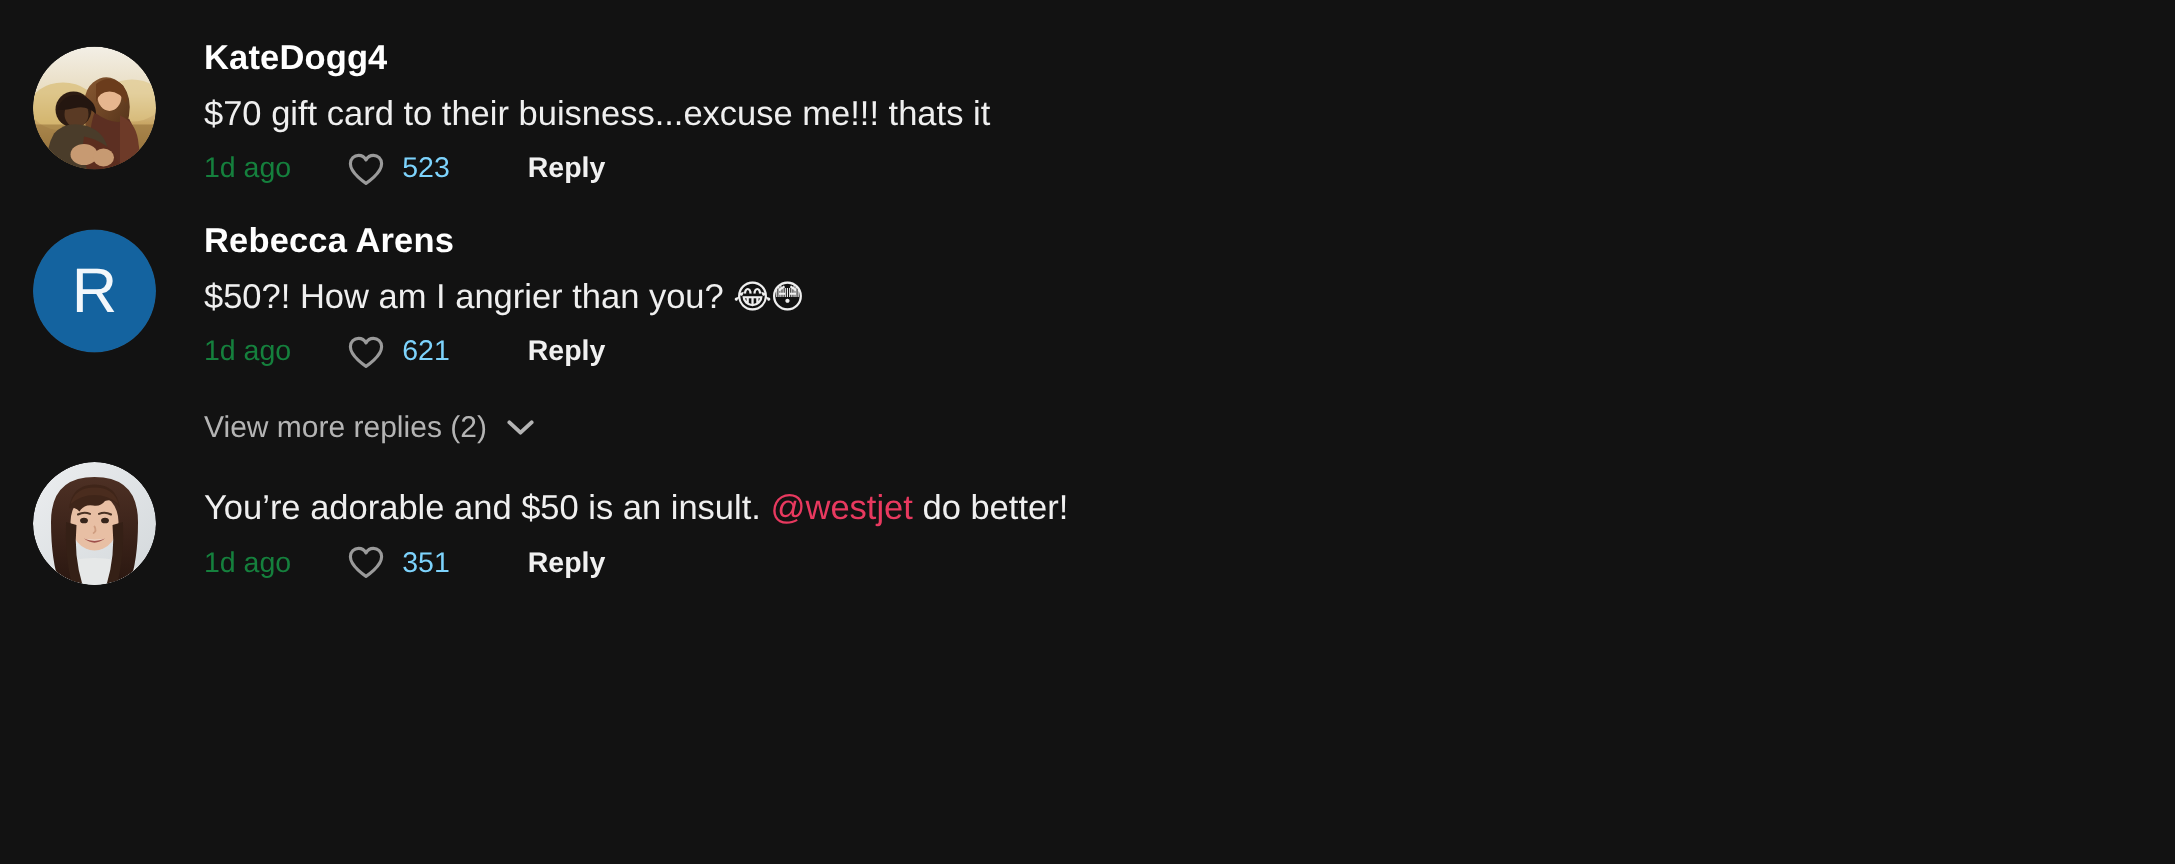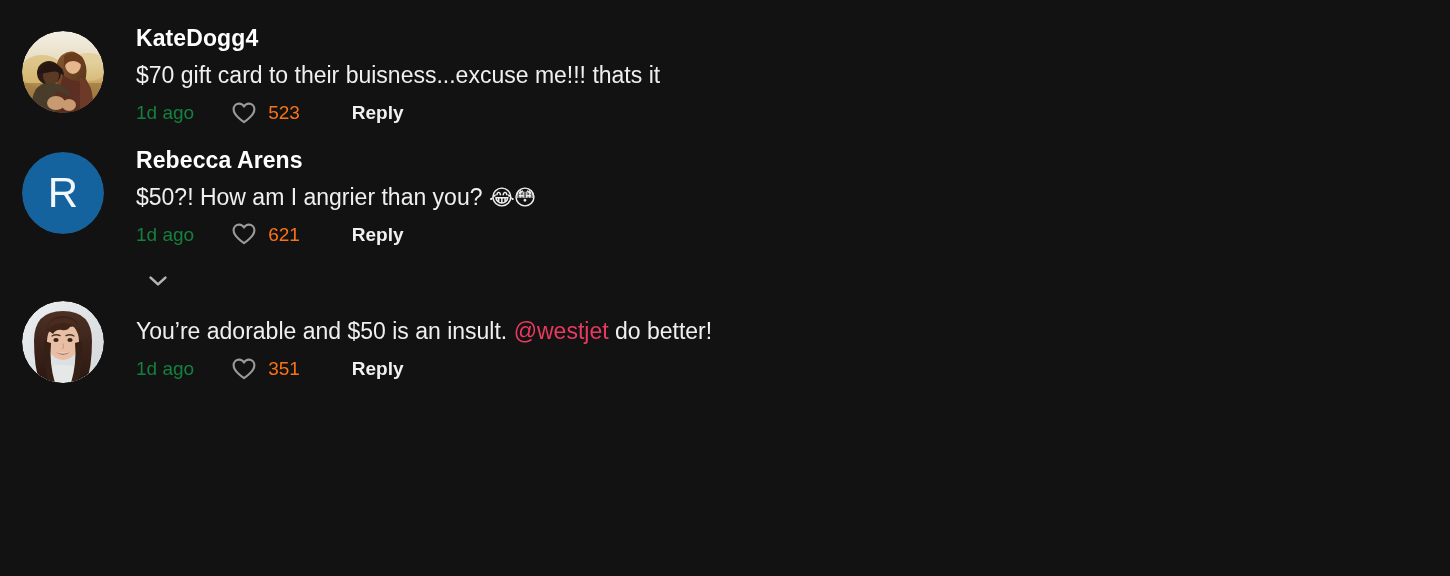--- a/index.html
+++ b/index.html
@@ -129,21 +129,21 @@
     display: inline-block;
     width: 26px;
     height: 24px;
     line-height: 0;
   }
 
   .heart-icon svg { display: block; }
 
   .like-count {
     font-size: 19px;
-    color: #f97316;
+    color: #7dd3fc;
     margin-left: 11px;
     line-height: 1;
   }
 
   .reply-btn {
     font-size: 19px;
     font-weight: bold;
     color: #f0f0f0;
     margin-left: 52px;
     line-height: 1;
@@ -257,20 +257,21 @@
             </svg>
           </span>
           <span class="like-count">621</span>
         </span>
         <span class="reply-btn">Reply</span>
       </div>
     </div>
   </div>
 
   <div class="view-more-row">
+    <span class="view-more-label">View more replies (2)</span>
     <span class="chevron-icon">
       <svg width="20" height="14" viewBox="0 0 20 14" fill="none">
         <path d="M2.6 3.6 L10 10.4 L17.4 3.6" stroke="#b4b4b4" stroke-width="2.6" stroke-linecap="round" stroke-linejoin="round" fill="none"></path>
       </svg>
     </span>
   </div>
 
   <div class="comment comment-3">
     <div class="avatar-wrap">
       <svg class="avatar-img" viewBox="0 0 82 82">

